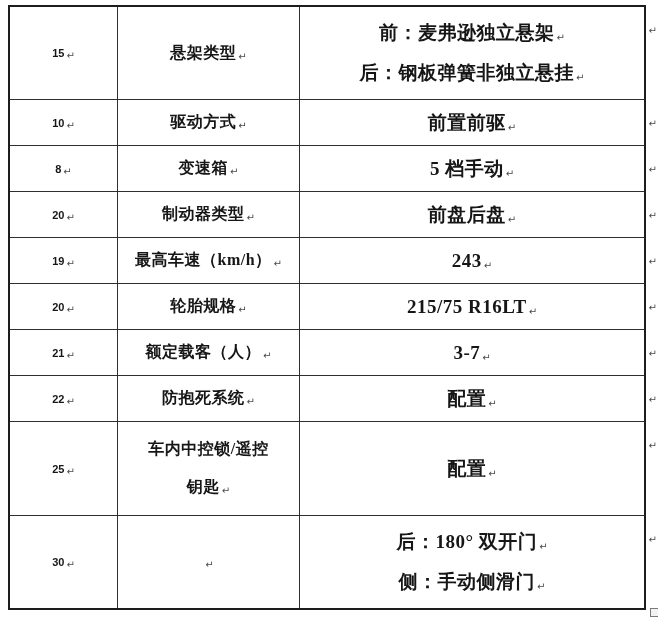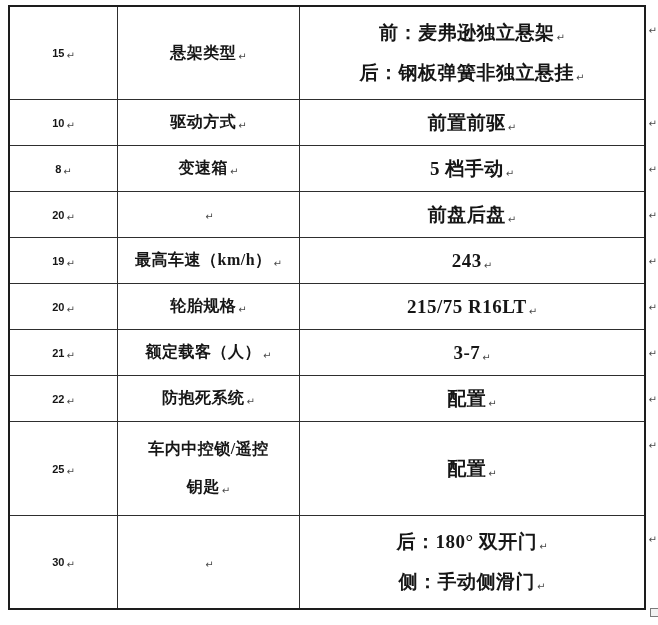--- a/index.html
+++ b/index.html
@@ -160,20 +160,21 @@
 
     <div class="row rS">
       <div class="cell no">
         <span class="line">
             <span class="txt">20</span>
             <span class="pmark">↵</span>
           </span>
       </div>
       <div class="cell label">
         <span class="line">
+            <span class="txt">制动器类型</span>
             <span class="pmark">↵</span>
           </span>
       </div>
       <div class="cell value">
         <span class="line">
             <span class="txt">前盘后盘</span>
             <span class="pmark">↵</span>
           </span>
       </div>
       <span class="endmark mid">↵</span>

